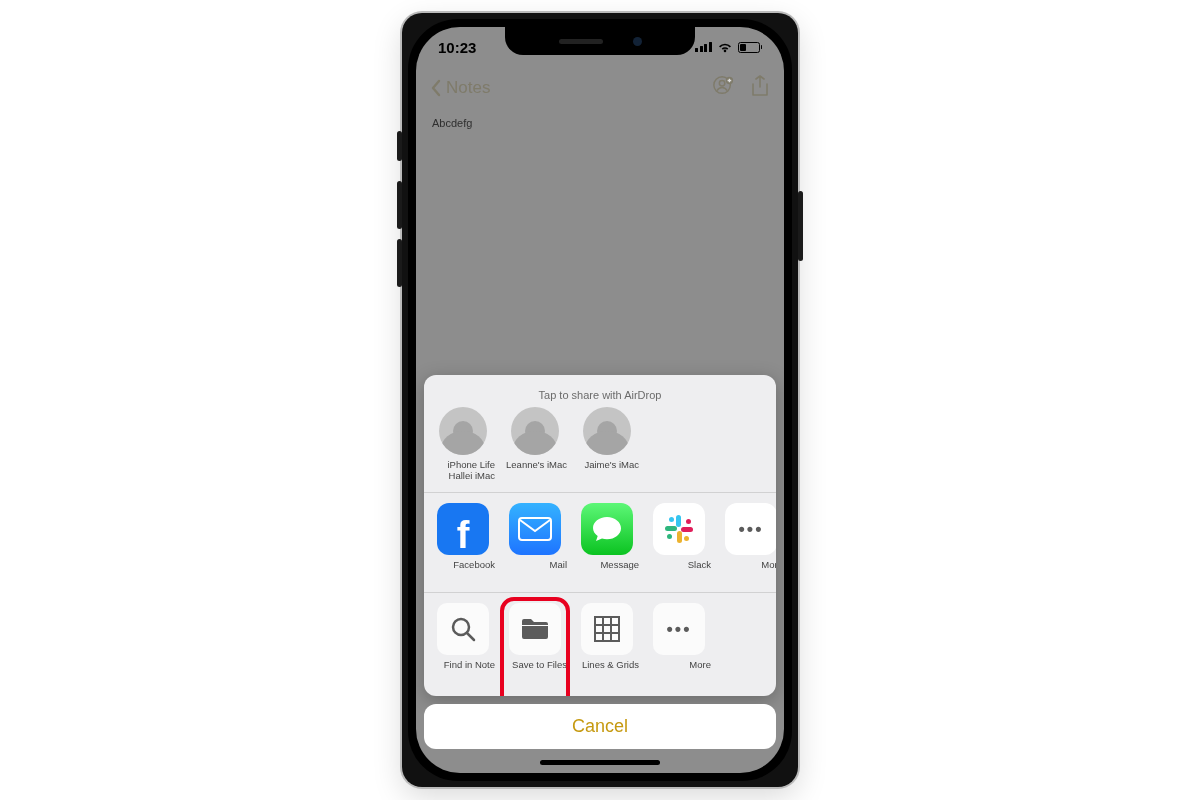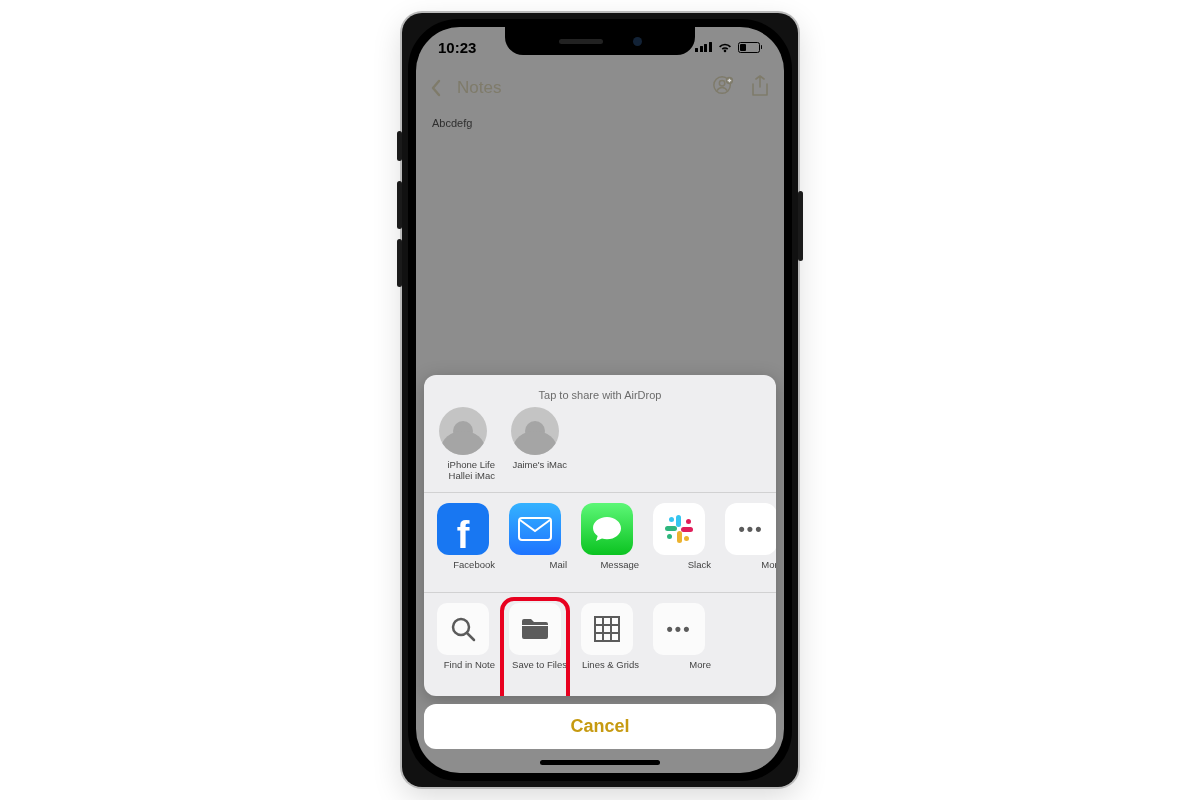--- a/index.html
+++ b/index.html
@@ -43,21 +43,21 @@
   .sig span:nth-child(1){height:4px;} .sig span:nth-child(2){height:6px;} .sig span:nth-child(3){height:8px;} .sig span:nth-child(4){height:10px;}
   .wifi svg, .batt svg{display:block;}
   .batt{display:flex;align-items:center;gap:1px;}
   .batt .body{width:22px;height:11px;border:1px solid #000;border-radius:2.5px;display:flex;align-items:center;padding:1px;}
   .batt .fill{height:100%;width:35%;background:#000;border-radius:1px;}
   .batt .tip{width:1.5px;height:4px;background:#000;border-radius:1px;}
 
   
   .notesbg{position:absolute; inset:0; padding-top:40px;}
   .nbtop{height:42px; display:flex; align-items:center; justify-content:space-between; padding:0 14px; color:#8a7236;}
-  .nbtop .back{display:flex;align-items:center;gap:15px;font-size:17px;color:#8a8674;}
+  .nbtop .back{display:flex;align-items:center;gap:4px;font-size:17px;color:#8a8674;}
   .nbtop .icons{display:flex;gap:16px;color:#8a8674;}
   .notecontent{padding:8px 16px; font-size:11px; color:#333;}
 
   .dim{position:absolute; inset:0; background:rgba(0,0,0,.08); pointer-events:none;}
 
   
   .homei{position:absolute; bottom:8px; left:50%; transform:translateX(-50%); width:120px; height:5px; background:#000; border-radius:3px; z-index:60;}
 
   
   .sheet{position:absolute; left:0; right:0; bottom:0; z-index:45;}
@@ -83,21 +83,21 @@
   .msg{background:linear-gradient(#5df777,#0bc321);color:#fff;}
   .slack{background:#fff;}
   .morebox{background:#fff;color:#5b5b5b;font-weight:700;letter-spacing:2px;font-size:18px;}
 
   
   .tile{width:52px;height:52px;border-radius:10px;background:#fbfbfb;display:flex;align-items:center;justify-content:center;color:#5b5b5b;}
   .hl{position:relative;}
   .hl::after{content:"";position:absolute;left:-6px;top:-6px;right:-6px;bottom:-28px;border:4px solid #e8001f;border-radius:14px;pointer-events:none;}
 
   
-  .cancel{margin:8px 8px 24px; background:#fff;border-radius:12px;text-align:center;font-size:18px;color:#c69a11;padding:12px 0;font-weight:700;}
+  .cancel{margin:8px 8px 24px; background:#fff;border-radius:12px;text-align:center;font-size:18px;color:#c69a11;padding:12px 0;font-weight:400;}
 </style>
 </head>
 <body>
 
 <div class="stage">
   <div class="phone">
     <div class="sbtn l1"></div>
     <div class="sbtn l2"></div>
     <div class="sbtn l3"></div>
     <div class="sbtn r1"></div>
@@ -170,20 +170,26 @@
               <div class="item">
                 <div class="ava">
                     <div class="head"></div>
                   </div>
                 <div class="lbl">iPhone Life Hallei iMac</div>
               </div>
               <div class="item">
                 <div class="ava">
                     <div class="head"></div>
                   </div>
+                <div class="lbl">Leanne's iMac</div>
+              </div>
+              <div class="item">
+                <div class="ava">
+                    <div class="head"></div>
+                  </div>
                 <div class="lbl">Jaime's iMac</div>
               </div>
             </div>
           </div>
 
           <div class="sect">
             <div class="row">
               <div class="item">
                 <div class="app fb">
                     <span>f</span>

